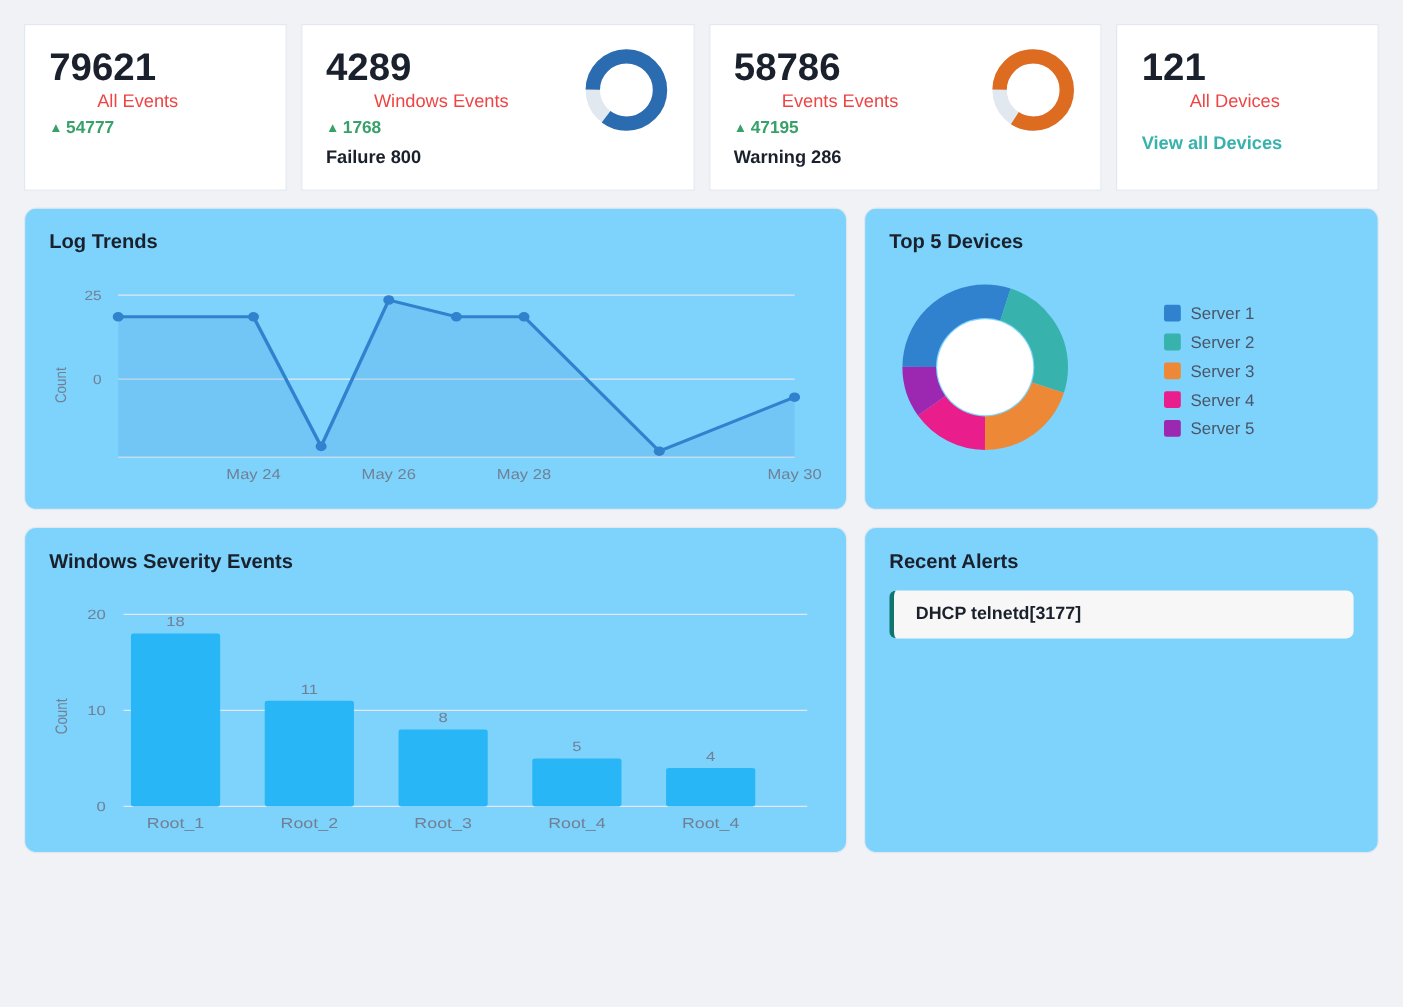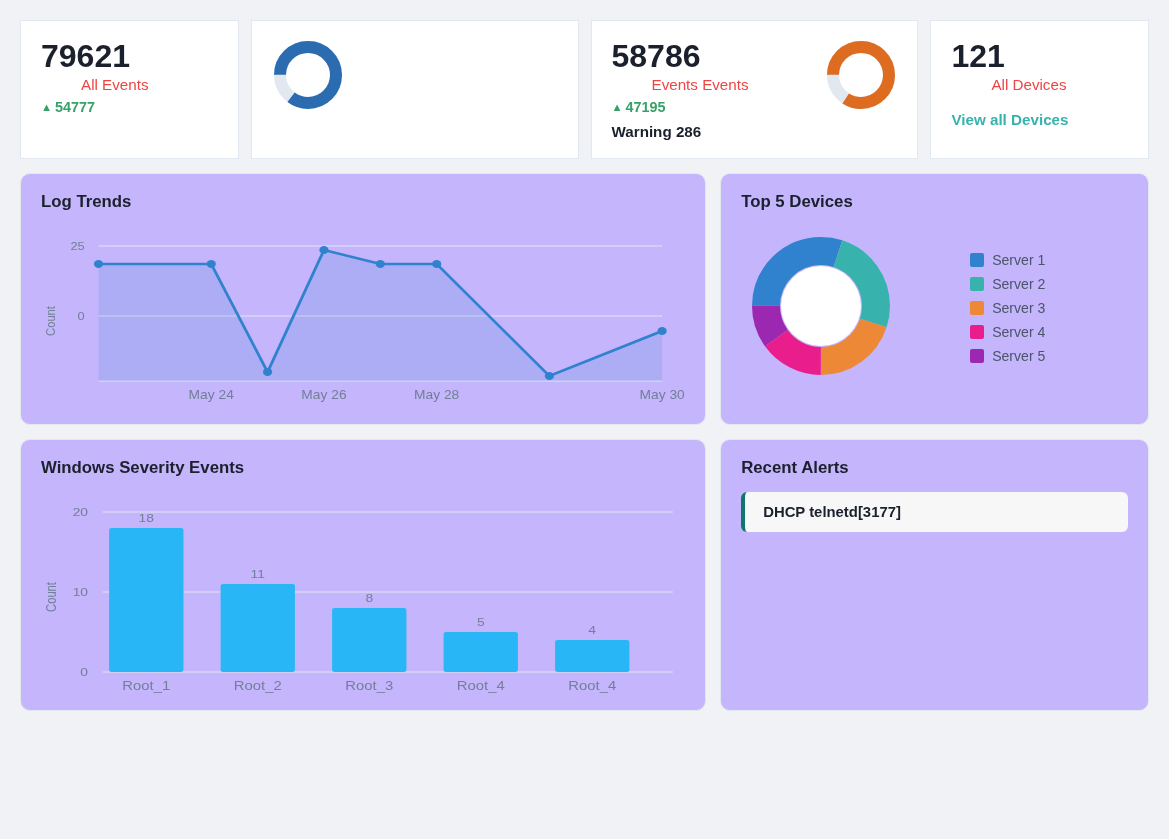--- a/index.html
+++ b/index.html
@@ -86,21 +86,21 @@
       gap: 14px;
       margin-bottom: 14px;
     }
     
     .bottom-row {
       display: grid;
       grid-template-columns: 1.6fr 1fr;
       gap: 14px;
     }
     .chart-card {
-      background: #c4b5fd;
+      background: #7dd3fc;
       border-radius: 10px;
       padding: 18px 20px;
       border: 1.5px solid #e2e8f0;
     }
     .card-title {
       font-size: 1.05rem;
       font-weight: 700;
       color: #1a202c;
       margin-bottom: 14px;
     }
@@ -182,20 +182,26 @@
   <div class="stats-row">
 
     <div class="stat-card">
       <div class="stat-number">79621</div>
       <div class="stat-label">All Events</div>
       <div class="stat-delta">54777</div>
     </div>
 
     <div class="stat-card">
       <div class="stat-card-inner">
+        <div class="stat-card-text">
+          <div class="stat-number">4289</div>
+          <div class="stat-label">Windows Events</div>
+          <div class="stat-delta">1768</div>
+          <div class="stat-sub">Failure 800</div>
+        </div>
         <div class="donut-container">
           <svg viewBox="0 0 72 72" width="72" height="72">
             <circle cx="36" cy="36" r="28" fill="none" stroke="#e2e8f0" stroke-width="12"></circle>
             <circle cx="36" cy="36" r="28" fill="none" stroke="#2b6cb0" stroke-width="12" stroke-dasharray="150 26" stroke-dashoffset="44" transform="rotate(-90 36 36)"></circle>
             <circle cx="36" cy="36" r="20" fill="white"></circle>
           </svg>
         </div>
       </div>
     </div>
 

